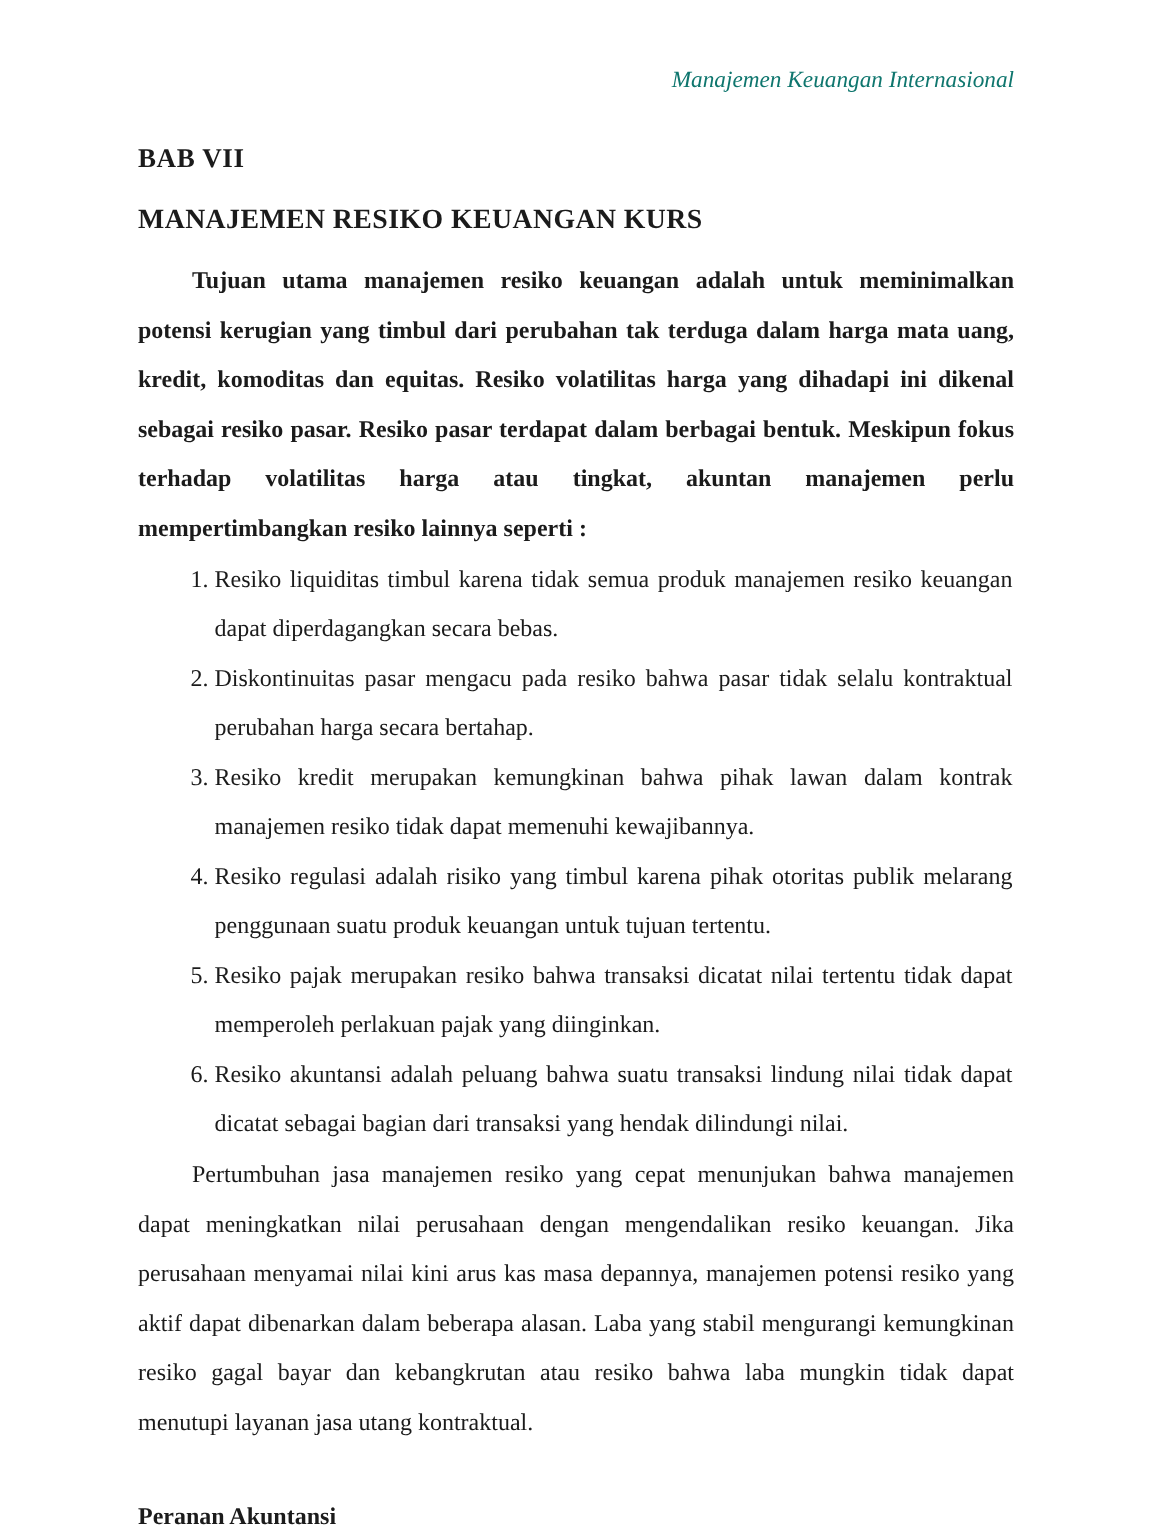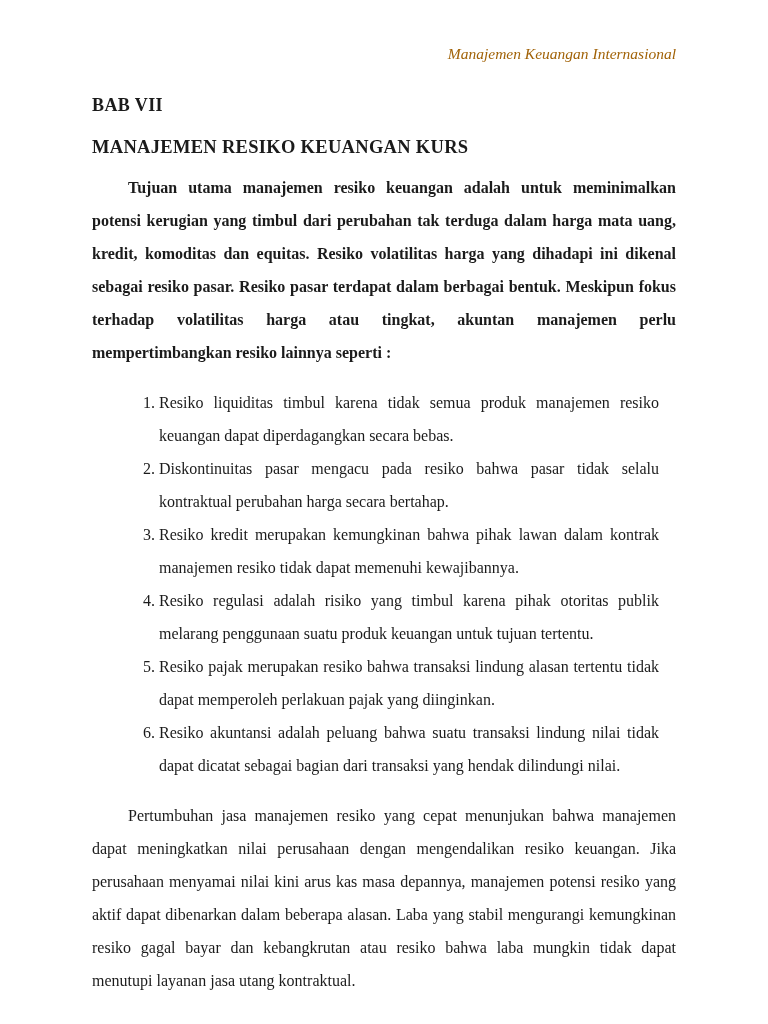--- a/index.html
+++ b/index.html
@@ -15,21 +15,21 @@
     width: 768px;
     height: 1024px;
     background: #ffffff;
     padding: 44px 92px 0 92px;
   }
   .page-header {
     text-align: right;
     font-style: italic;
     font-size: 15.5px;
     line-height: 20px;
-    color: #a16207;
+    color: #0f766e;
   }
   .chapter-label {
     margin-top: 30px;
     font-weight: bold;
     font-size: 18px;
     line-height: 22px;
     letter-spacing: 0.4px;
   }
   .chapter-title {
     margin-top: 20px;
@@ -46,21 +46,21 @@
   }
   .intro-paragraph {
     margin-top: 12px;
     text-indent: 36px;
     font-weight: bold;
   }
   ol.risk-list {
     list-style: decimal;
     list-style-position: outside;
     padding-left: 50px;
-    margin: 17px;
+    margin: 1px;
   }
   ol.risk-list li {
     text-align: justify;
     padding-left: 0;
   }
   .growth-paragraph {
     text-indent: 36px;
   }
   .section-heading {
     margin-top: 30px;
@@ -81,21 +81,21 @@
 
   <div class="chapter-title">MANAJEMEN RESIKO KEUANGAN KURS</div>
 
   <p class="body-text intro-paragraph">Tujuan utama manajemen resiko keuangan adalah untuk meminimalkan potensi kerugian yang timbul dari perubahan tak terduga dalam harga mata uang, kredit, komoditas dan equitas. Resiko volatilitas harga yang dihadapi ini dikenal sebagai resiko pasar. Resiko pasar terdapat dalam berbagai bentuk. Meskipun fokus terhadap volatilitas harga atau tingkat, akuntan manajemen perlu mempertimbangkan resiko lainnya seperti :</p>
 
   <ol class="risk-list body-text">
     <li>Resiko liquiditas timbul karena tidak semua produk manajemen resiko keuangan dapat diperdagangkan secara bebas.</li>
     <li>Diskontinuitas pasar mengacu pada resiko bahwa pasar tidak selalu kontraktual perubahan harga secara bertahap.</li>
     <li>Resiko kredit merupakan kemungkinan bahwa pihak lawan dalam kontrak manajemen resiko tidak dapat memenuhi kewajibannya.</li>
     <li>Resiko regulasi adalah risiko yang timbul karena pihak otoritas publik melarang penggunaan suatu produk keuangan untuk tujuan tertentu.</li>
-    <li>Resiko pajak merupakan resiko bahwa transaksi lindung alasan tertentu tidak dapat memperoleh perlakuan pajak yang diinginkan.</li>
+    <li>Resiko pajak merupakan resiko bahwa transaksi dicatat nilai tertentu tidak dapat memperoleh perlakuan pajak yang diinginkan.</li>
     <li>Resiko akuntansi adalah peluang bahwa suatu transaksi lindung nilai tidak dapat dicatat sebagai bagian dari transaksi yang hendak dilindungi nilai.</li>
   </ol>
 
   <p class="body-text growth-paragraph">Pertumbuhan jasa manajemen resiko yang cepat menunjukan bahwa manajemen dapat meningkatkan nilai perusahaan dengan mengendalikan resiko keuangan. Jika perusahaan menyamai nilai kini arus kas masa depannya, manajemen potensi resiko yang aktif dapat dibenarkan dalam beberapa alasan. Laba yang stabil mengurangi kemungkinan resiko gagal bayar dan kebangkrutan atau resiko bahwa laba mungkin tidak dapat menutupi layanan jasa utang kontraktual.</p>
 
   <div class="section-heading">Peranan Akuntansi</div>
 
 </div>
 
 </body></html>

